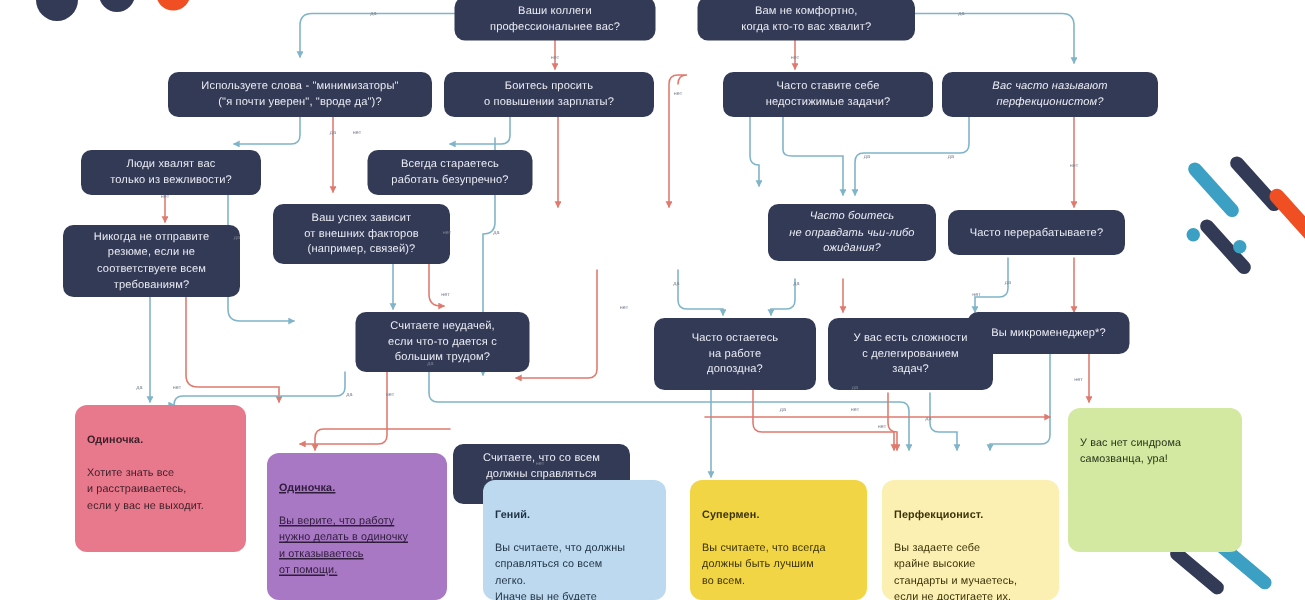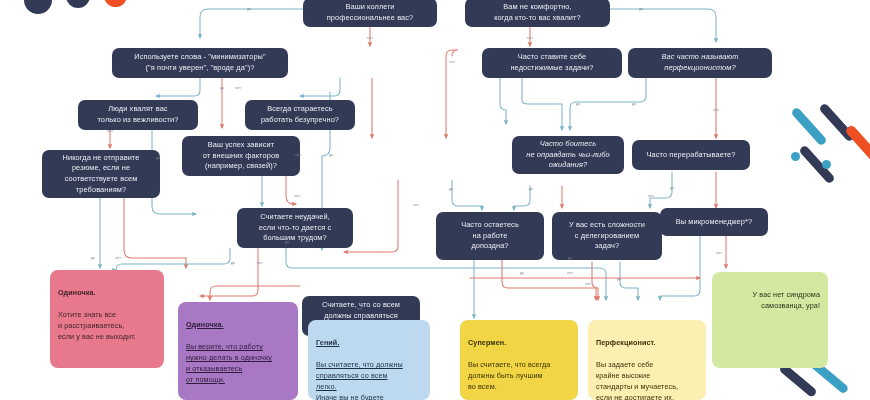--- a/index.html
+++ b/index.html
@@ -39,21 +39,21 @@
     letter-spacing:.1px;
   }
   .card .ttl{font-weight:bold;display:block;margin-bottom:1px;}
   .card .bdy{display:block;}
 
   .c-expert{background:#e8798c;color:#3a1f28;}
   .c-loner{background:#a978c4;color:#2e1c3a;}
   .c-genius{background:#bcd9ef;color:#1f3040;}
   .c-superman{background:#f2d544;color:#3a3208;}
   .c-perfect{background:#fbf0b2;color:#3a3208;}
-  .c-none{background:#d3e8a0;color:#27341a;text-align:right;}
+  .c-none{background:#d3e8a0;color:#27341a;}
 
   .deco{position:absolute;}
   .dot{border-radius:50%;position:absolute;}
   .cap{position:absolute;border-radius:99px;}
 
   .lbl{
     position:absolute;
     font-size:3.6px;
     color:#7b8393;
     letter-spacing:.05px;
@@ -175,26 +175,28 @@
     </g>
   </svg>
 
   <div class="node" style="left:303px;top:-2px;width:134px;height:29px;">Ваши коллеги
 профессиональнее вас?</div>
   <div class="node" style="left:465px;top:-2px;width:145px;height:29px;">Вам не комфортно,
 когда кто-то вас хвалит?</div>
 
   <div class="node" style="left:112px;top:48px;width:176px;height:30px;">Используете слова - "минимизаторы"
 ("я почти уверен", "вроде да")?</div>
+  <div class="node" style="left:296px;top:48px;width:140px;height:30px;">Боитесь просить
+о повышении зарплаты?</div>
   <div class="node" style="left:482px;top:48px;width:140px;height:30px;">Часто ставите себе
 недостижимые задачи?</div>
   <div class="node" style="left:628px;top:48px;width:144px;height:30px;font-style:italic;">Вас часто называют
 перфекционистом?</div>
 
-  <div class="node" style="left:78px;top:100px;width:120px;height:30px;">Люди хвалят вас
+  <div class="node" style="left:54px;top:100px;width:120px;height:30px;">Люди хвалят вас
 только из вежливости?</div>
   <div class="node" style="left:245px;top:100px;width:110px;height:30px;">Всегда стараетесь
 работать безупречно?</div>
   <div class="node" style="left:512px;top:136px;width:112px;height:38px;font-style:italic;">Часто боитесь
 не оправдать чьи-либо
 ожидания?</div>
   <div class="node" style="left:632px;top:140px;width:118px;height:30px;">Часто перерабатываете?</div>
 
   <div class="node" style="left:42px;top:150px;width:118px;height:48px;">Никогда не отправите
 резюме, если не
@@ -205,41 +207,41 @@
 (например, связей)?</div>
   <div class="node" style="left:196px;top:208px;width:116px;height:40px;margin-left:41px;">Считаете неудачей,
 если что-то дается с
 большим трудом?</div>
   <div class="node" style="left:436px;top:212px;width:108px;height:48px;">Часто остаетесь
 на работе
 допоздна?</div>
   <div class="node" style="left:552px;top:212px;width:110px;height:48px;">У вас есть сложности
 с делегированием
 задач?</div>
-  <div class="node" style="left:660px;top:208px;width:108px;height:28px;">Вы микроменеджер*?</div>
+  <div class="node" style="left:645px;top:208px;width:108px;height:28px;">Вы микроменеджер*?</div>
   <div class="node" style="left:302px;top:258px;width:118px;height:40px;margin-top:38px;">Считаете, что со всем
 должны справляться
 самостоятельно?</div>
 
   <div class="card c-expert" style="left:50px;top:270px;width:114px;height:98px;">
     <span class="ttl">Одиночка.</span>
     <span class="bdy">Хотите знать все
 и расстраиваетесь,
 если у вас не выходит.</span>
   </div>
 
   <div class="card c-loner" style="left:178px;top:302px;width:120px;height:98px;text-decoration:underline;">
     <span class="ttl">Одиночка.</span>
     <span class="bdy">Вы верите, что работу
 нужно делать в одиночку
 и отказываетесь
 от помощи.</span>
   </div>
 
-  <div class="card c-genius" style="left:308px;top:320px;width:122px;height:80px;text-decoration:underline;">
+  <div class="card c-genius" style="left:322px;top:320px;width:122px;height:80px;">
     <span class="ttl">Гений.</span>
     <span class="bdy">Вы считаете, что должны
 справляться со всем
 легко.
 Иначе вы не будете
 довольны собой.</span>
   </div>
 
   <div class="card c-superman" style="left:460px;top:320px;width:118px;height:80px;">
     <span class="ttl">Супермен.</span>

